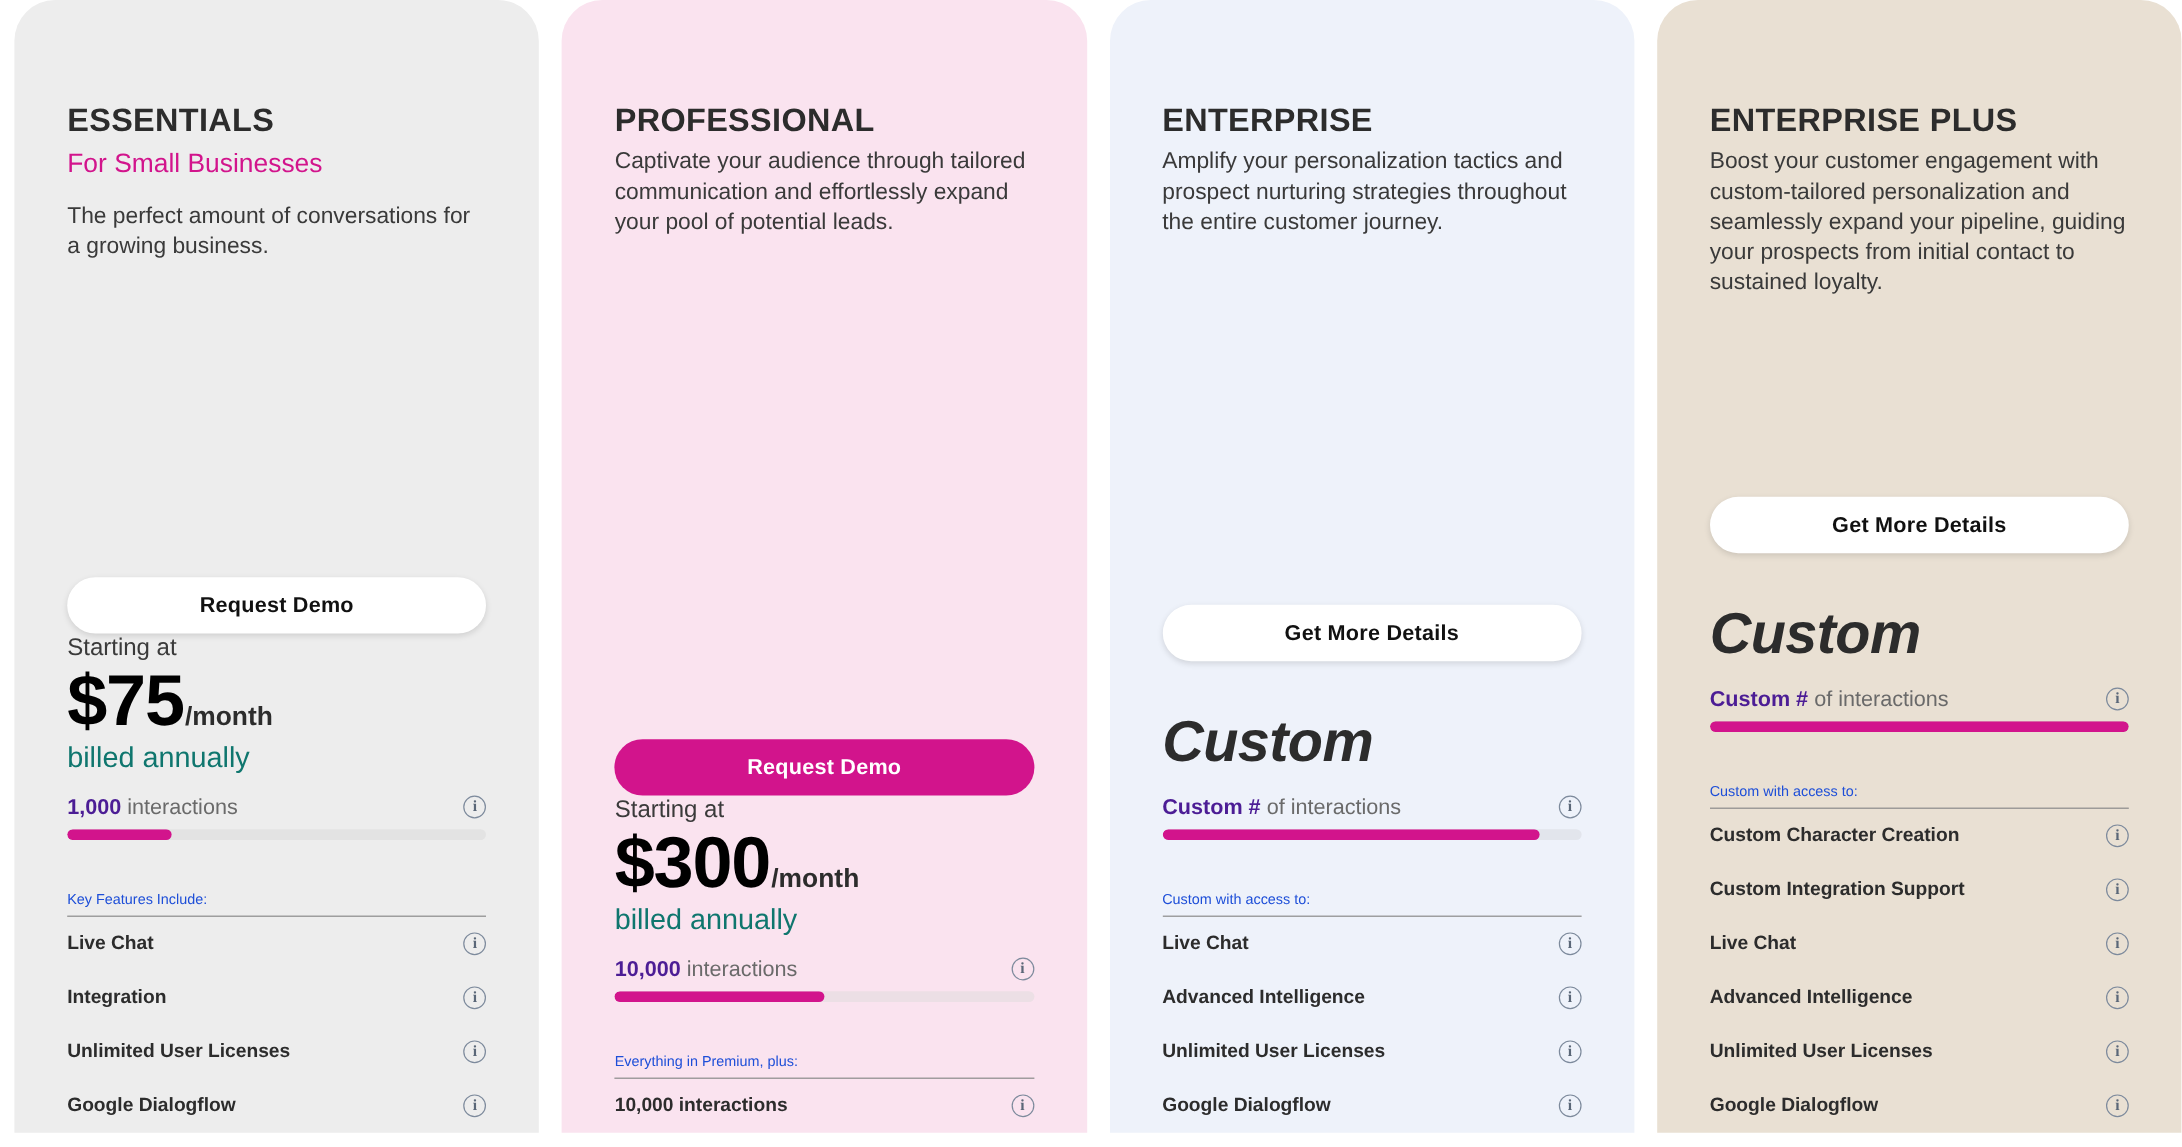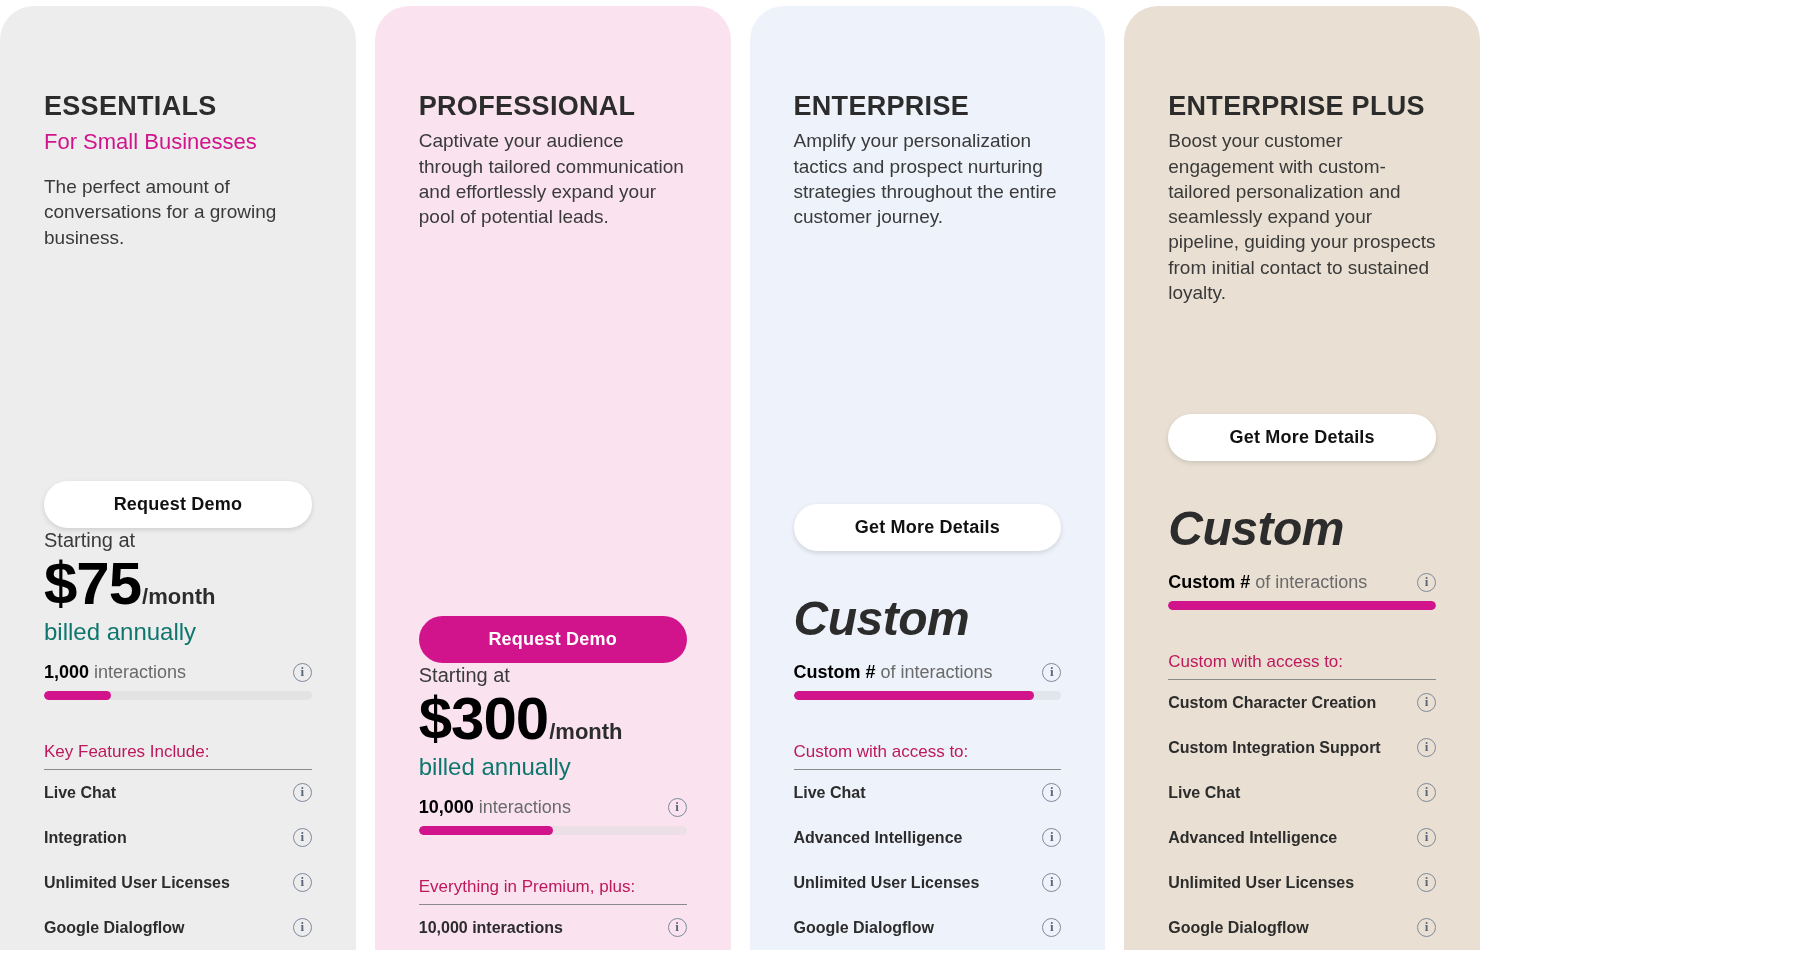--- a/index.html
+++ b/index.html
@@ -9,24 +9,24 @@
     width: 1818px;
     height: 956px;
     background: #ffffff;
     font-family: "Liberation Sans", sans-serif;
     overflow: hidden;
   }
 
   .pricing-grid {
     display: flex;
     gap: 19px;
-    padding-left: 0px;
-    width: 1480px;
+    padding-left: 12px;
+    width: 1818px;
     height: 956px;
-    align-items: center;
+    align-items: flex-start;
   }
 
   .plan-card {
     width: 444px;
     height: 944px;
     border-top-left-radius: 34px;
     border-top-right-radius: 34px;
     padding: 84px 44px 0 44px;
     display: flex;
     flex-direction: column;
@@ -141,21 +141,21 @@
     justify-content: space-between;
     margin-top: 16px;
   }
 
   .usage-text {
     font-size: 18px;
     color: #6a6a6a;
   }
 
   .usage-text b {
-    color: #000000;
+    color: #4c1d95;
     font-weight: bold;
   }
 
   .progress-track {
     width: 100%;
     height: 9px;
     background: #e3e3e3;
     border-radius: 5px;
     margin-top: 8px;
     overflow: hidden;
@@ -167,22 +167,22 @@
 
   .progress-fill {
     height: 100%;
     background: #d2148c;
     border-radius: 5px;
   }
 
   .features-block { margin-top: 42px; }
 
   .features-heading {
-    font-size: 17px;
-    color: #be185d;
+    font-size: 12px;
+    color: #1d4ed8;
     padding-bottom: 7px;
     border-bottom: 1.5px solid #8a8a8a;
   }
 
   .feature-item {
     display: flex;
     align-items: center;
     justify-content: space-between;
     padding: 13px 0 13px 0;
   }

